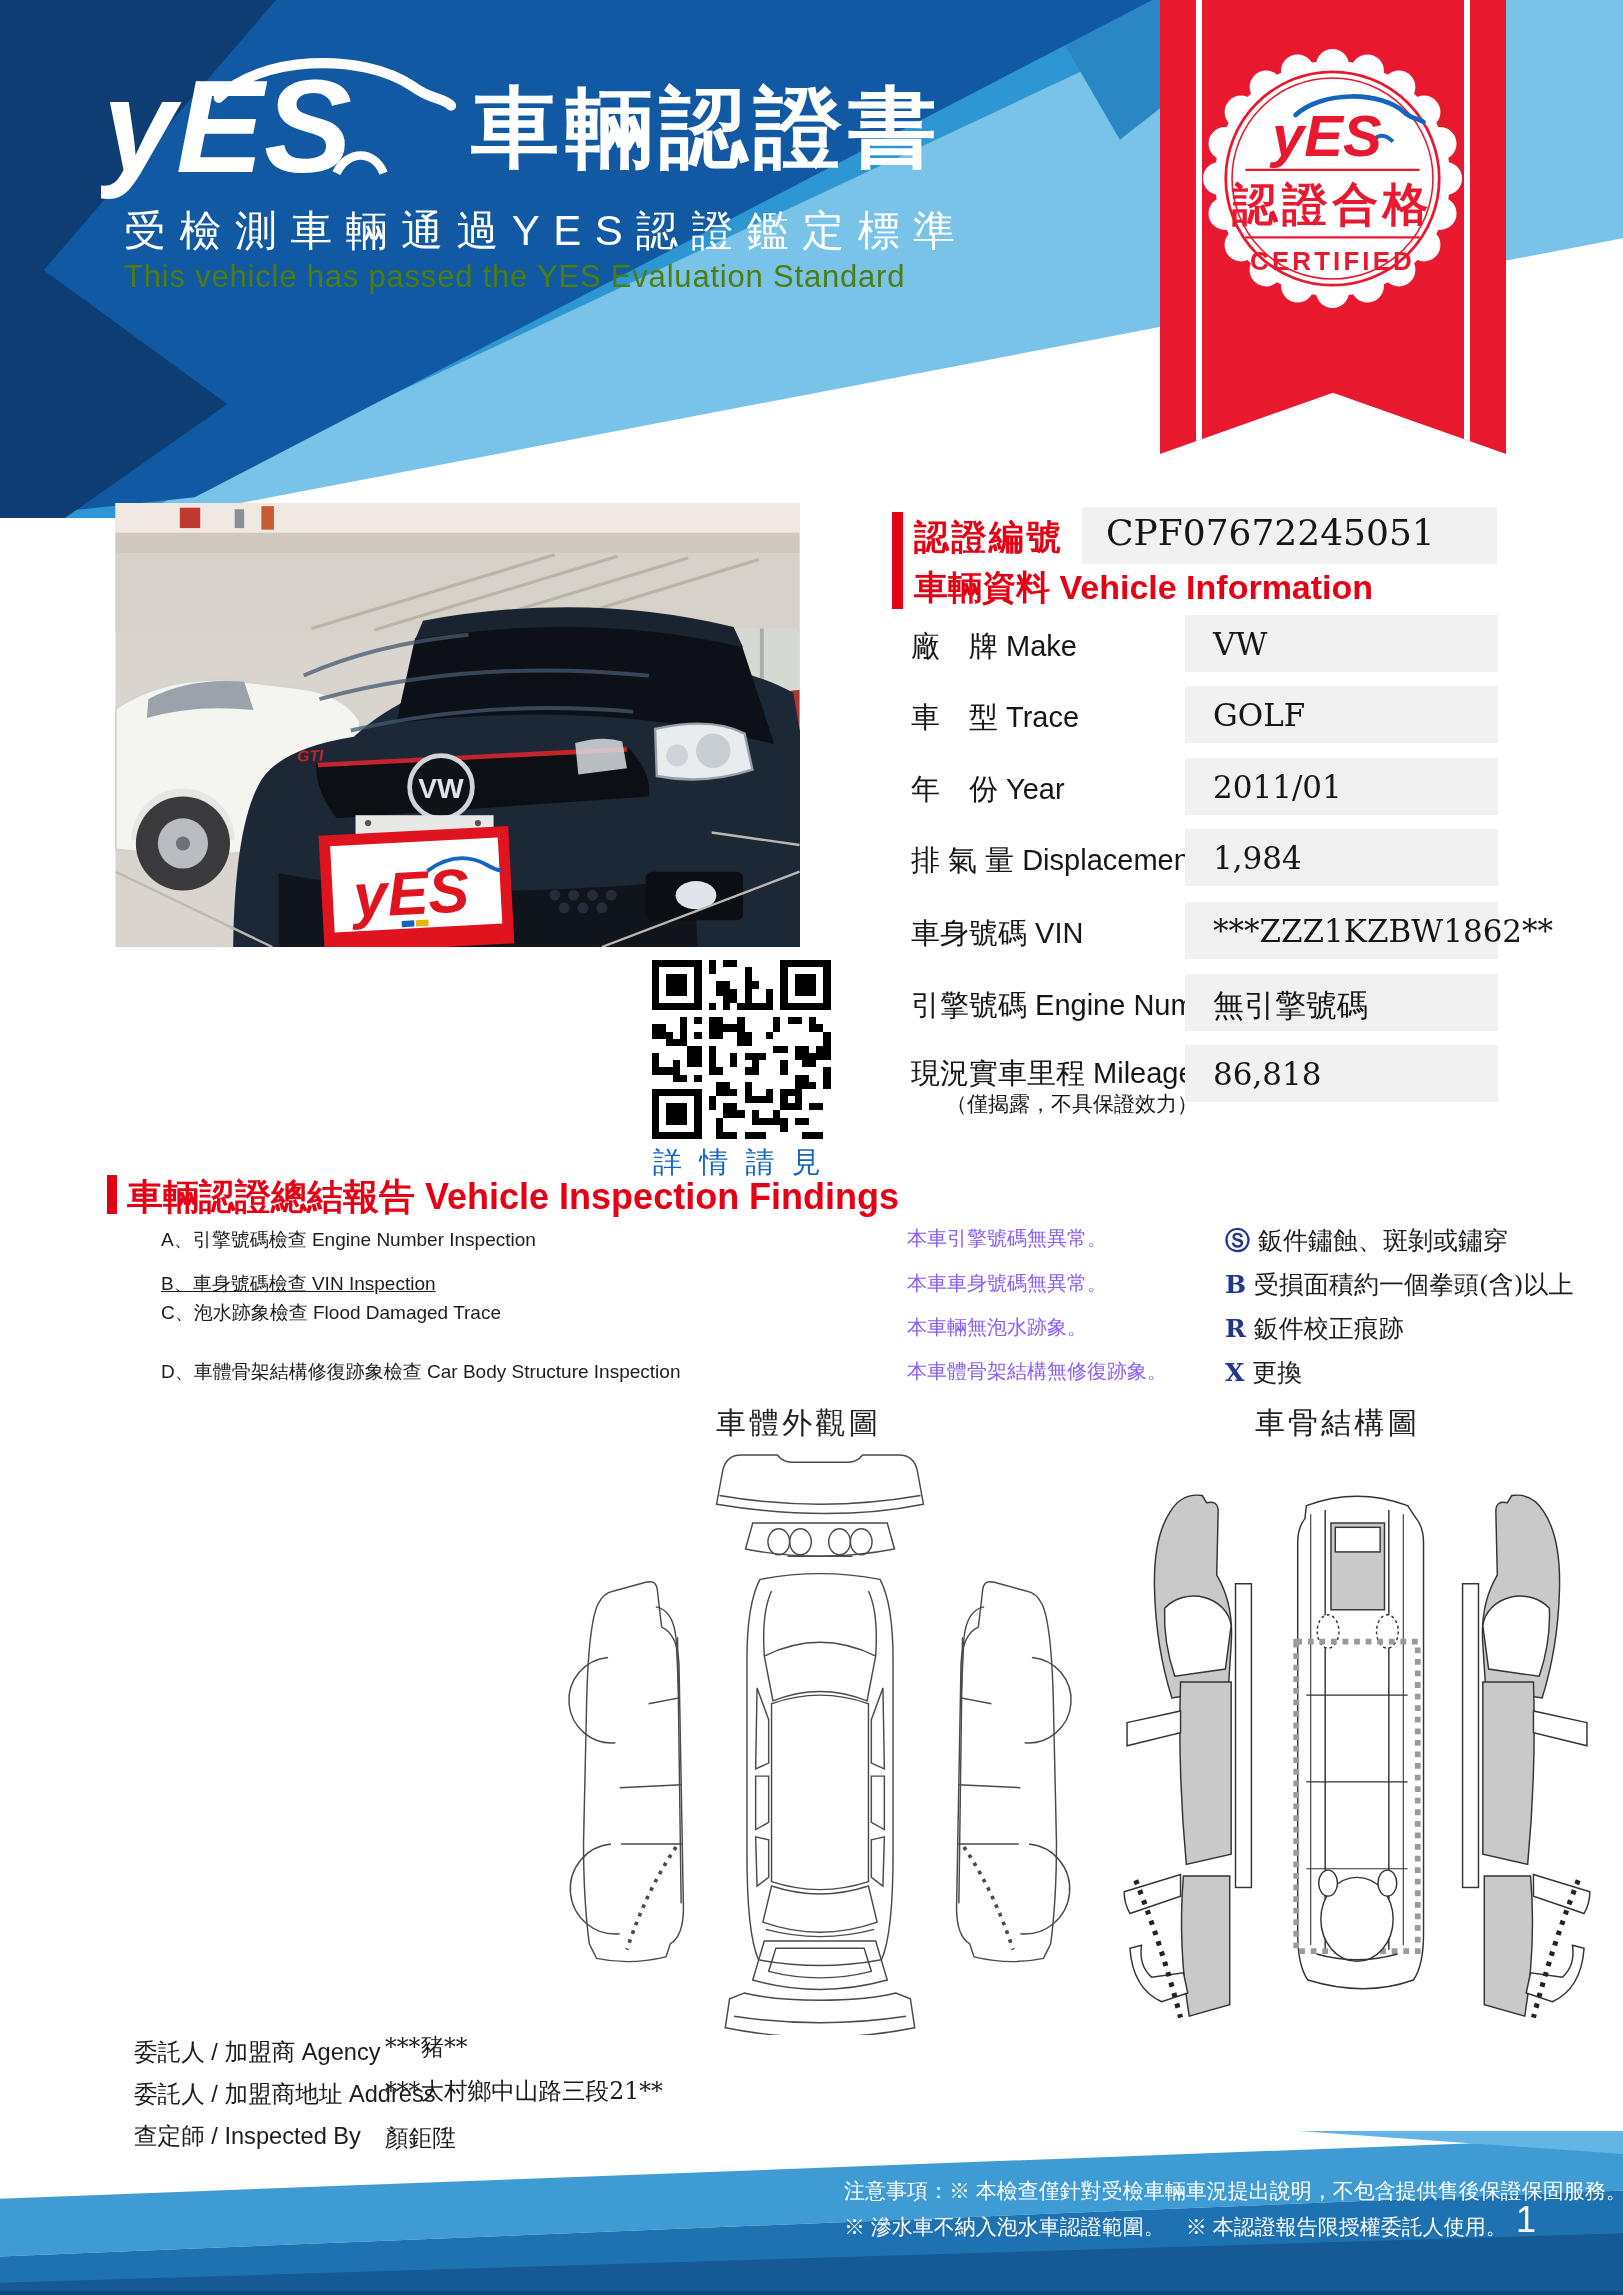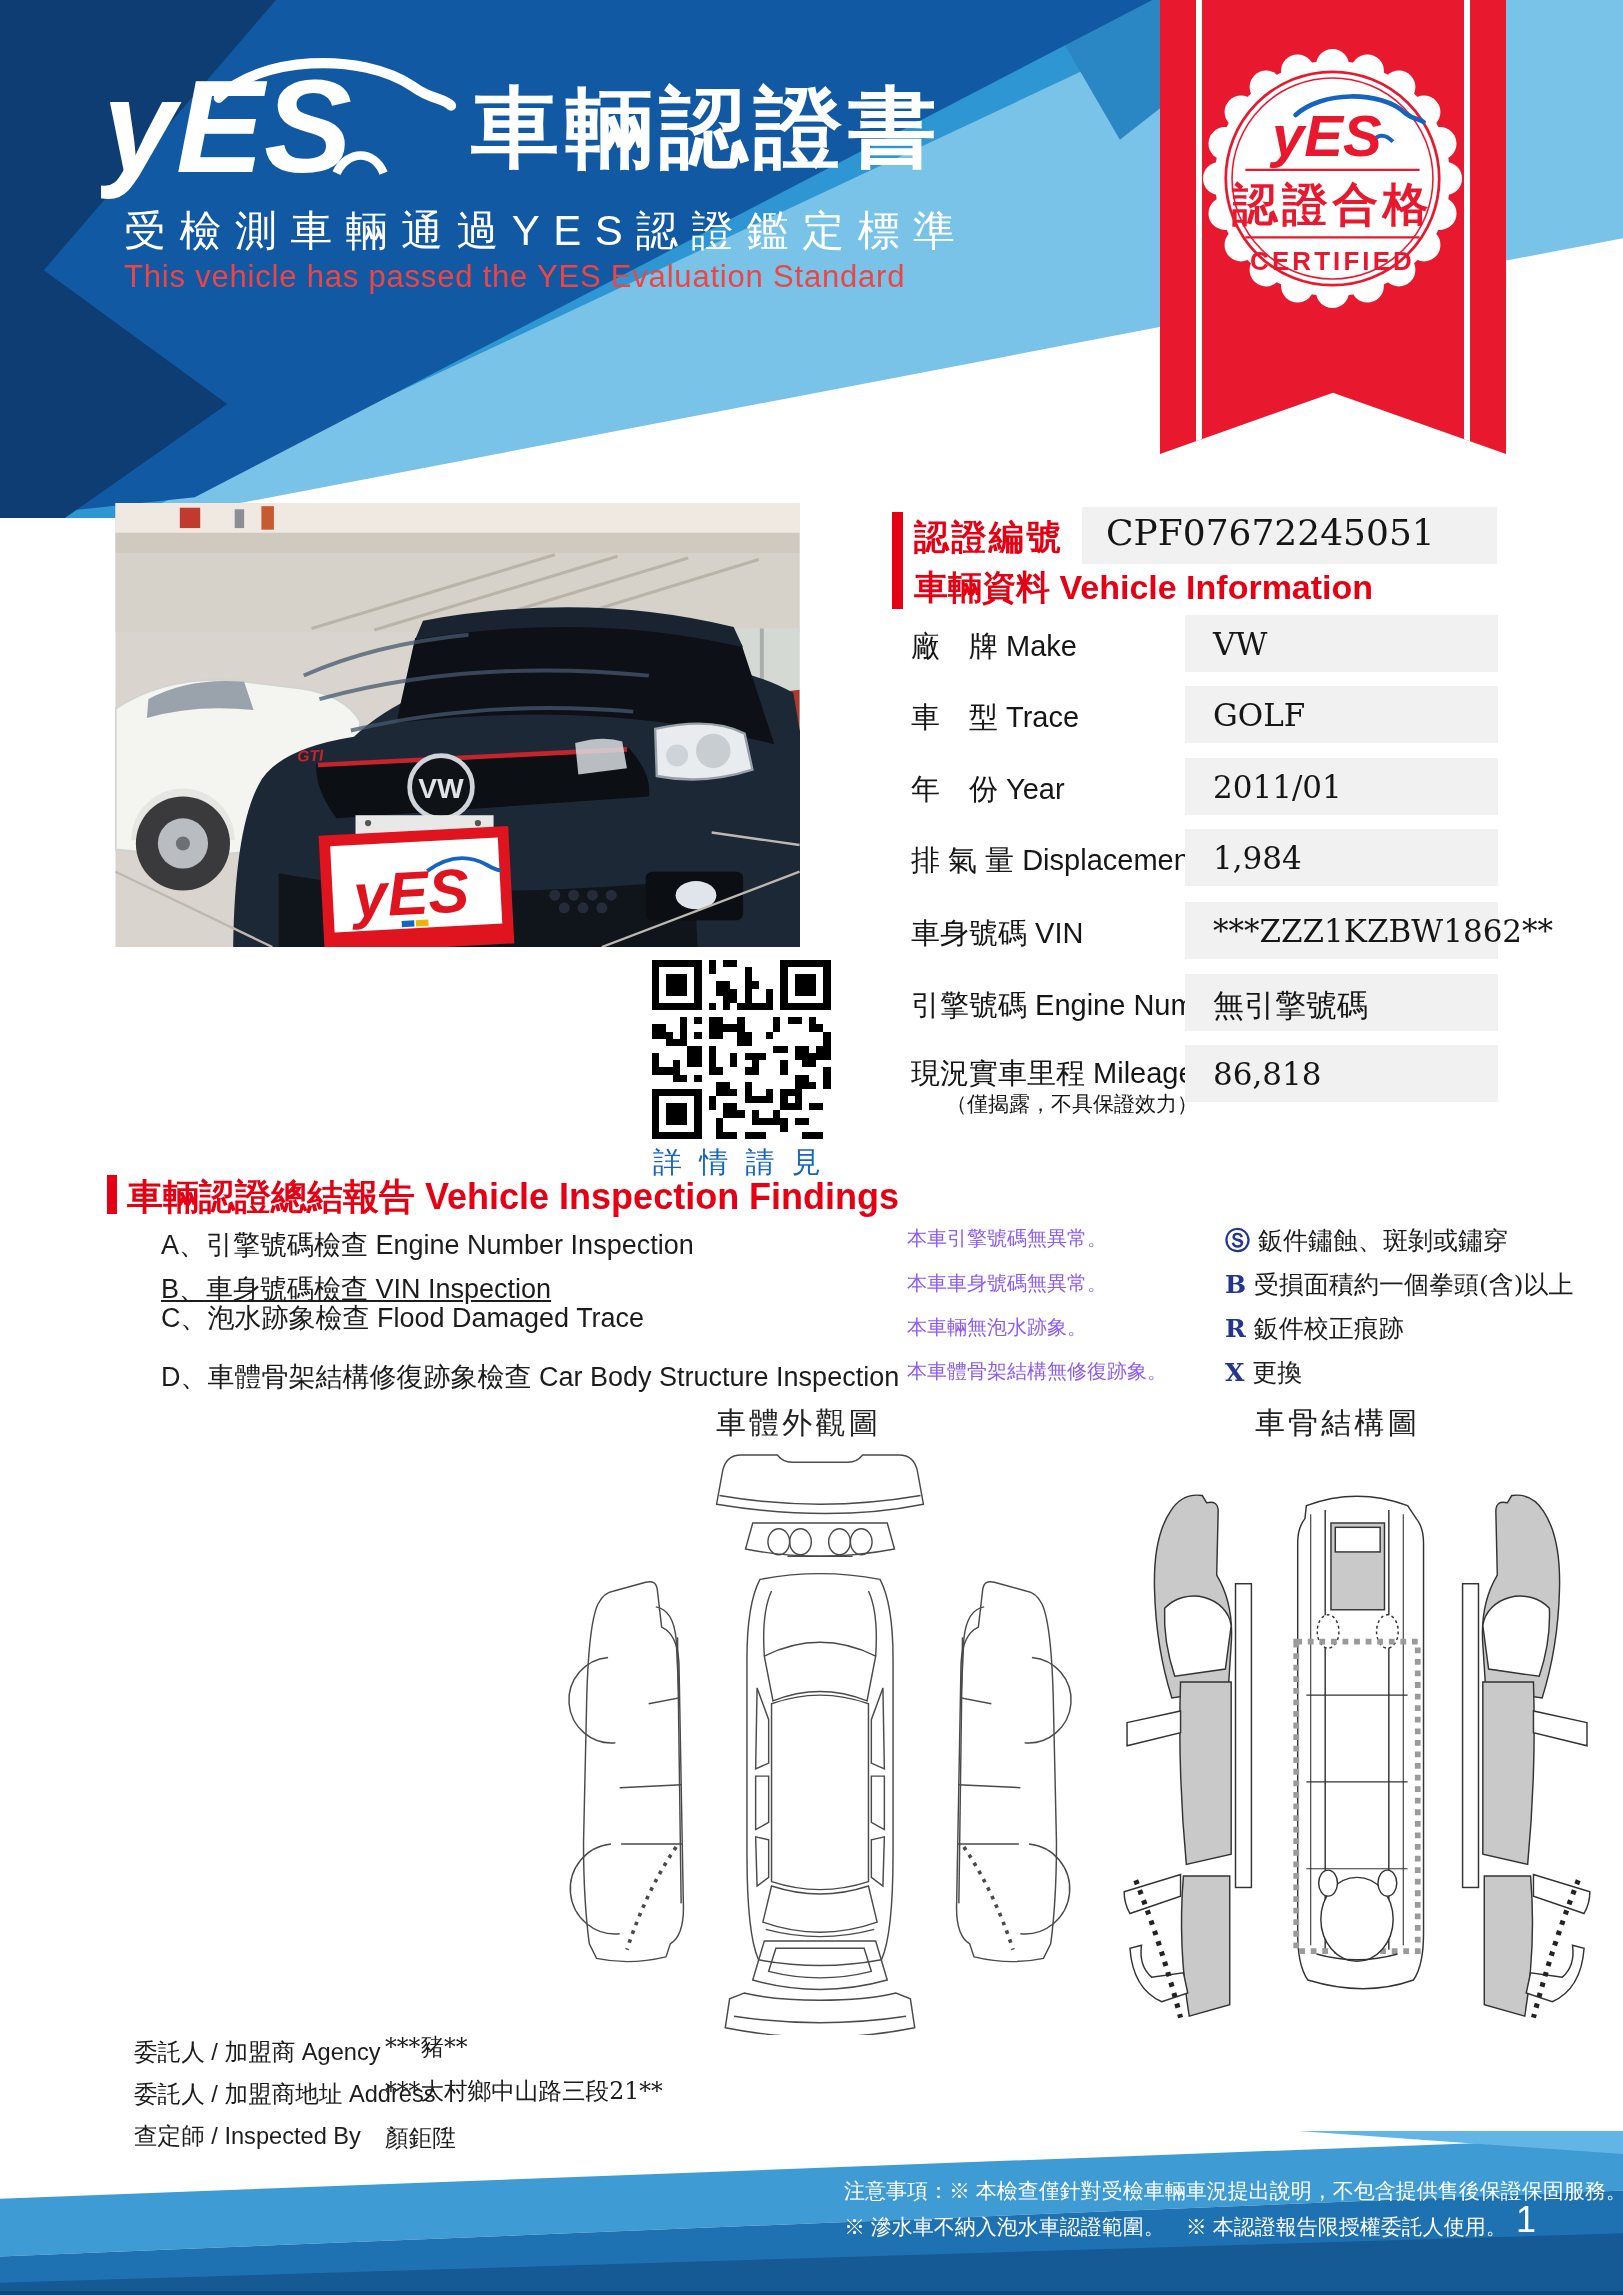--- a/index.html
+++ b/index.html
@@ -11,21 +11,21 @@
   .hs{position:absolute;inset:0;}
   .hs.pale {background:#79c3e8;clip-path:polygon(38% 0,100% 0,100% 46%,10% 100%,0 100%,0 88%);}
   .hs.light{background:#2e96d2;clip-path:polygon(28% 0,76% 0,8% 100%,0 100%,0 80%);}
   .hs.wedge{background:#2b86c4;clip-path:polygon(64% 0,80% 0,69% 27%);}
   .hs.main {background:#1159a3;clip-path:polygon(0 0,71% 0,12% 96%,0 100%);}
   .hs.navyA{background:#0d3d72;clip-path:polygon(0 0,17% 0,0 62%);}
   .hs.navyB{background:#0d3d72;clip-path:polygon(0 46%,14% 78%,4% 100%,0 100%);}
   .logo-main{position:absolute;left:101px;top:46px;width:369px;height:153px;}
   .hdr-title{position:absolute;left:471px;top:69px;font-size:88px;font-weight:bold;color:#fff;letter-spacing:6.3px;}
   .hdr-sub-zh{position:absolute;left:124px;top:203px;font-size:42px;font-weight:500;color:#fff;letter-spacing:13.4px;white-space:nowrap;}
-  .hdr-sub-en{position:absolute;left:124px;top:259px;font-size:31px;color:#ef4444;letter-spacing:0.8px;}
+  .hdr-sub-en{position:absolute;left:124px;top:259px;font-size:31px;color:#4d7c0f;letter-spacing:0.8px;}
 
   
   .ribbon{position:absolute;left:1160px;top:0;width:346px;height:454px;background:#e8192f;
           clip-path:polygon(0 0,100% 0,100% 100%,50% 86.5%,0 100%);z-index:6;}
   .ribbon .stripe{position:absolute;top:0;width:6.3px;height:100%;background:#fff;}
   .seal{position:absolute;left:43px;top:49px;width:259px;height:259px;}
 
   
   .photo{position:absolute;left:115px;top:503px;width:685px;height:444px;}
 
@@ -40,21 +40,21 @@
   .cert-box{position:absolute;left:1082px;top:507px;width:415px;height:57px;background:#f1f1f1;}
   .cert-num{position:absolute;left:1106px;top:512px;font-size:36px;font-family:"DejaVu Serif",serif;color:#161616;}
   .vi-title{position:absolute;left:914px;top:565px;font-size:34px;font-weight:bold;color:#e60014;white-space:nowrap;}
   .row-label{position:absolute;left:911px;font-size:29px;color:#161616;white-space:nowrap;}
   .row-note{position:absolute;left:946px;font-size:21px;color:#161616;white-space:nowrap;}
   .row-box{position:absolute;left:1185px;width:313px;height:57px;background:#f1f1f1;}
   .row-val{position:absolute;left:1213px;font-size:31px;font-family:"DejaVu Serif",serif;color:#161616;white-space:nowrap;}
 
   
   .find-title{position:absolute;left:127px;top:1173px;font-size:36px;font-weight:bold;color:#e60014;white-space:nowrap;}
-  .find-item{position:absolute;left:161px;font-size:27px;color:#1c1c1c;white-space:nowrap;}
+  .find-item{position:absolute;left:161px;font-size:19px;color:#1c1c1c;white-space:nowrap;}
   .find-result{position:absolute;left:907px;font-size:20px;color:#8b5cf6;font-family:Liberation Sans, sans-serif;white-space:nowrap;}
   .legend-row{position:absolute;left:1225px;font-size:25px;color:#1c1c1c;font-family:"DejaVu Serif",serif;white-space:nowrap;}
   .legend-sym{color:#23368f;font-weight:bold;margin-right:7.9px;}
 
   
   .diag-title{position:absolute;top:1403px;font-size:30px;color:#222;font-family:"DejaVu Serif",serif;letter-spacing:3.1px;}
   .diag{position:absolute;top:1442px;}
 
   
   .ag-label{position:absolute;left:134px;font-size:23.6px;color:#1c1c1c;white-space:nowrap;}

